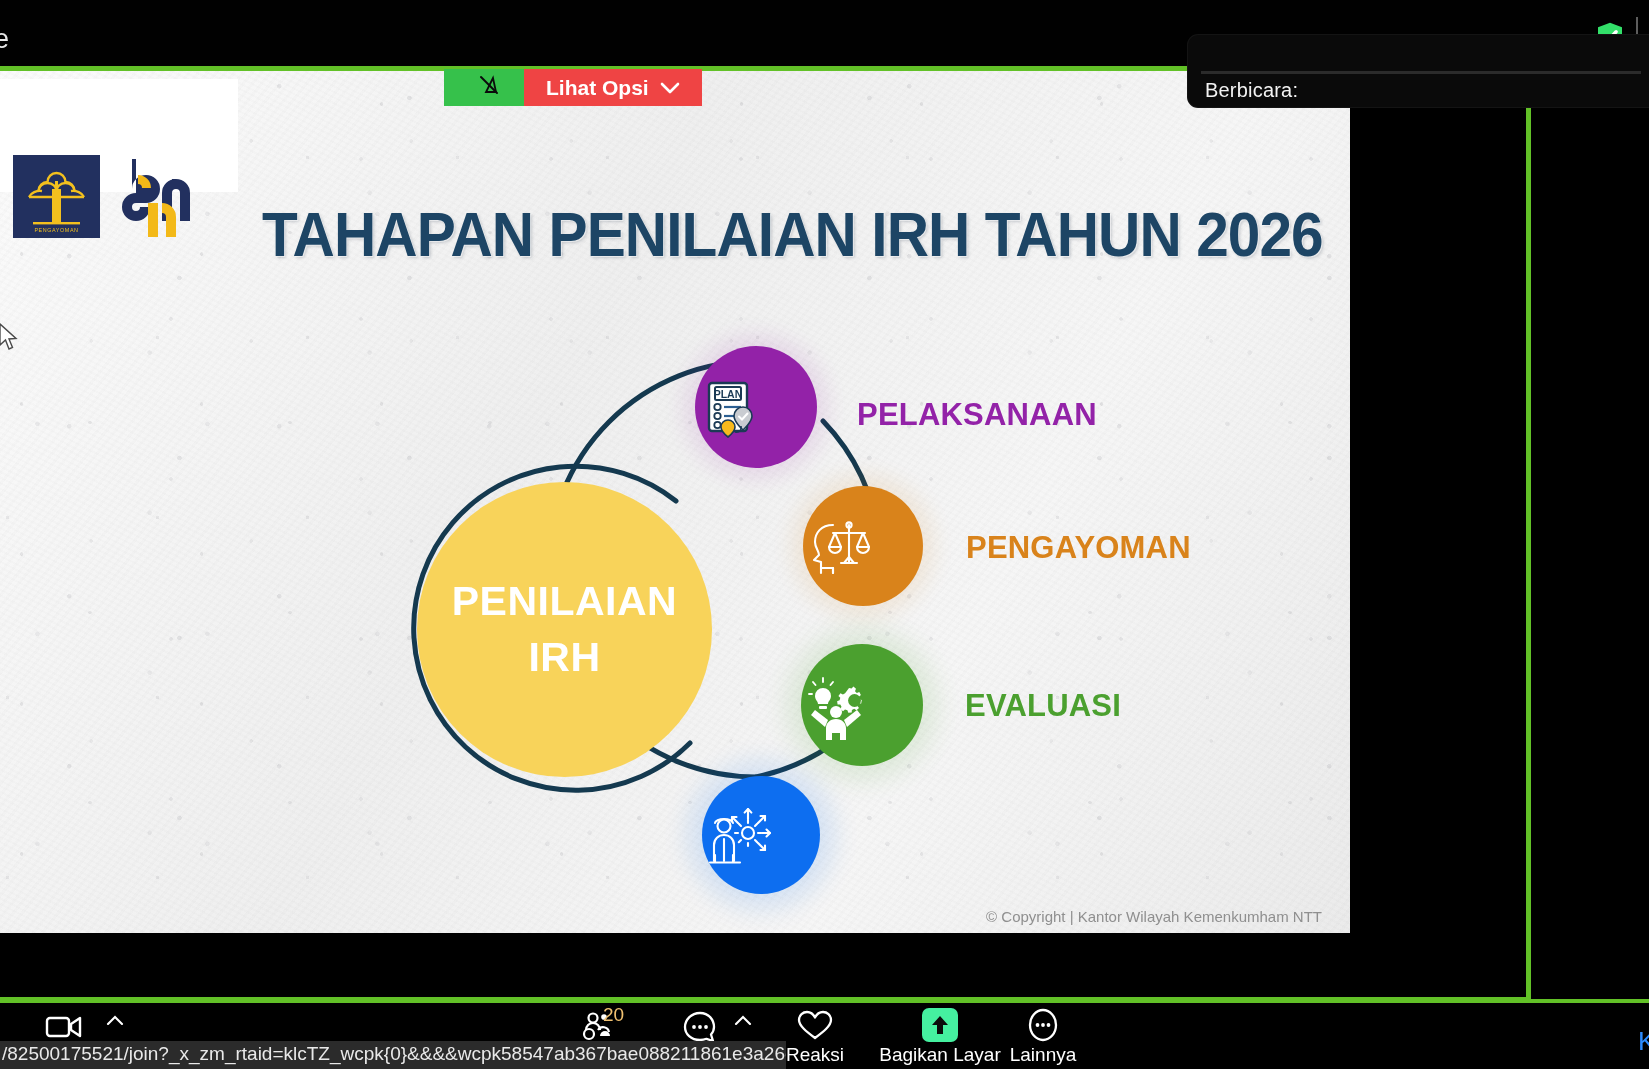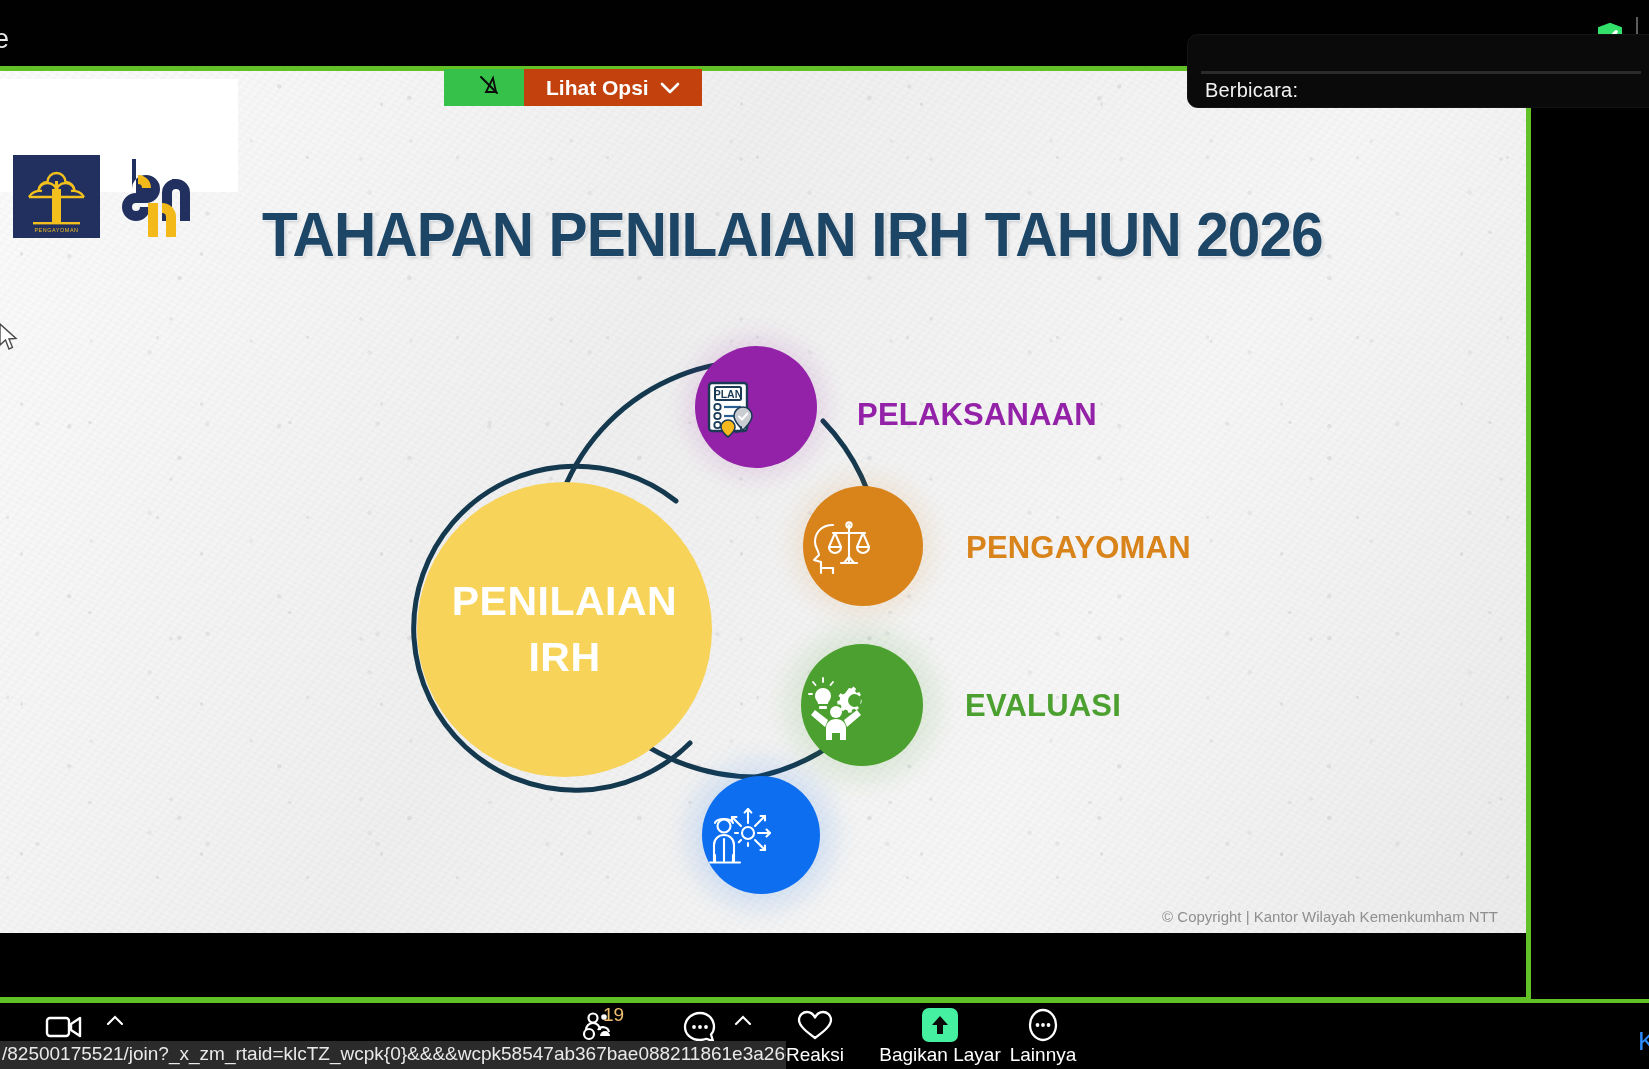--- a/index.html
+++ b/index.html
@@ -47,21 +47,21 @@
   
   .share-frame {
     position:absolute; left:0px; top:66px; width:1531px; height:936px;
     border:5px solid #62c127;
     border-left:0;
     z-index:5;
   }
 
   
   .slide {
-    position:absolute; left:0px; top:71px; width:1526px; height:862px;
+    position:absolute; left:0px; top:71px; width:1350px; height:862px;
     background:#f4f4f4;
     overflow:hidden;
     z-index:6;
     padding-left:16px;
   }
   
   .slide::before {
     content:""; position:absolute; inset:0;
     background:
       radial-gradient(circle at 12% 22%, rgba(160,160,165,.22) 0 1.5px, transparent 2px),
@@ -169,21 +169,21 @@
     position:absolute; left:444px; top:69px; height:37px;
     display:flex; align-items:stretch; z-index:30;
   }
   .banner-green {
     background:#36c14b; color:#0b0b0b;
     display:flex; align-items:center; gap:9px;
     padding:0 24px 0 34px;
     font-weight:bold; font-size:21px; white-space:nowrap;
   }
   .banner-dark {
-    background:#c2410c; color:#ffffff;
+    background:#ef4444; color:#ffffff;
     display:flex; align-items:center; gap:11px;
     padding:0 22px;
     font-weight:bold; font-size:21px; white-space:nowrap;
     cursor:pointer;
   }
   .chev-down { display:block; }
 
   
   .toolbar {
     position:absolute; left:0; top:1002px; width:1649px; height:67px;
@@ -453,21 +453,21 @@
         <svg width="44" height="34" viewBox="0 0 44 34">
           <circle cx="17" cy="8" r="4.5" fill="none" stroke="#ffffff" stroke-width="2.2"></circle>
           <circle cx="28" cy="7" r="2.8" fill="#ffffff"></circle>
           <path d="M10 20 a7 7 0 0 1 14 0" fill="none" stroke="#ffffff" stroke-width="2.2"></path>
           <circle cx="13" cy="24" r="5" fill="none" stroke="#ffffff" stroke-width="2.2"></circle>
           <path d="M24 26 a5 5 0 0 1 10 0 h-10 Z" fill="#ffffff"></path>
           <path d="M22 20 a6 6 0 0 1 11 2" fill="none" stroke="#ffffff" stroke-width="2.2"></path>
         </svg>
       </span>
     </div>
-    <span class="badge-count" style="left:603px; top:2px;">19</span>
+    <span class="badge-count" style="left:603px; top:2px;">20</span>
 
     <div class="tb-item" style="left:625px; top:6px;">
       <span class="tb-icon">
         <svg width="42" height="34" viewBox="0 0 42 34">
           <path d="M21 3 C12 3 6 10 6 17 C6 24 12 30 21 30 C23 30 25.5 29.6 27.5 28.8 L34 31 L32 24.5
                    C34 22.3 35 19.8 35 17 C35 10 30 3 21 3 Z" fill="none" stroke="#ffffff" stroke-width="2.3" stroke-linejoin="round"></path>
           <circle cx="15" cy="17" r="1.9" fill="#ffffff"></circle>
           <circle cx="21" cy="17" r="1.9" fill="#ffffff"></circle>
           <circle cx="27" cy="17" r="1.9" fill="#ffffff"></circle>
         </svg>

